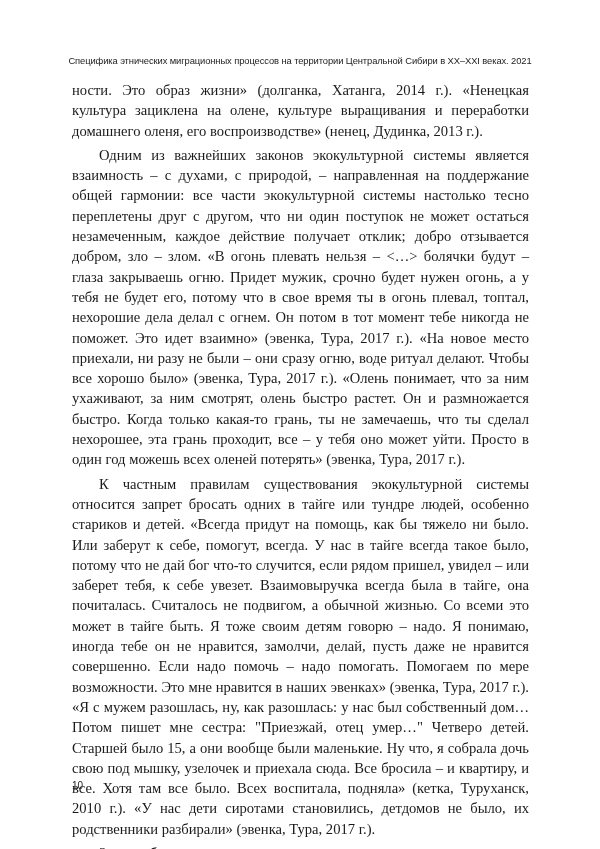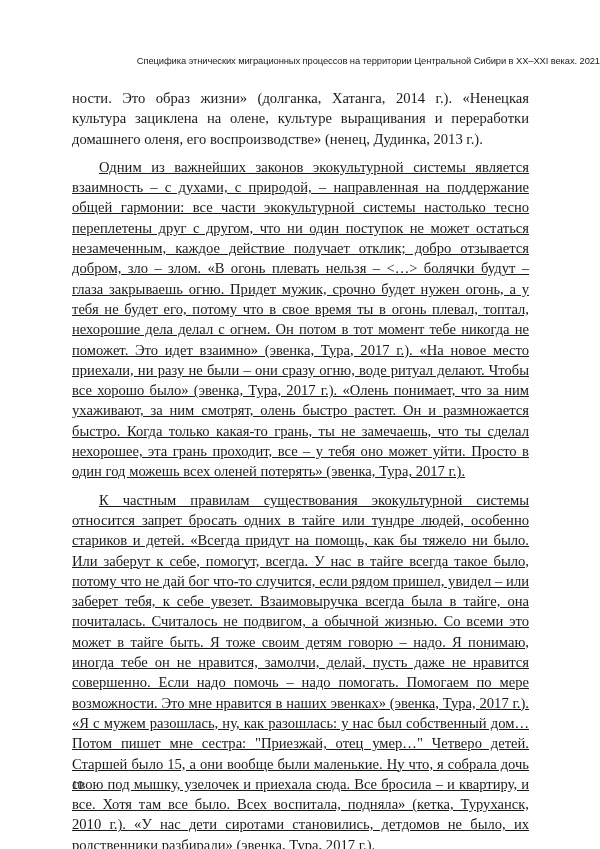--- a/index.html
+++ b/index.html
@@ -1,28 +1,28 @@
 <!DOCTYPE html>
 <html><head>
 <meta charset="utf-8">
 <style>
   html, body { margin: 0; padding: 0; background: #ffffff; }
   body { width: 600px; height: 849px; position: relative; overflow: hidden; }
   .page-header {
-    position: absolute; left: 0; top: 55px; width: 600px; text-align: right;
+    position: absolute; left: 0; top: 55px; width: 600px; text-align: center;
     font-family: "Liberation Sans", sans-serif; font-size: 9.4px; color: #222;
     letter-spacing: -0.1px;
   }
   .body-text {
     position: absolute; left: 72px; top: 80px; width: 457px;
     font-family: "Liberation Serif", serif; font-size: 14.6px; line-height: 20.3px;
     color: #1a1a1a; text-align: justify;
   }
-  .body-text p { margin: 8px 0 4px 0; text-indent: 0; hyphens: manual; }
-  .body-text p.indent { text-indent: 27px; text-decoration: underline; }
+  .body-text p { margin: 0 0 4px 0; text-indent: 0; hyphens: manual; }
+  .body-text p.indent { text-indent: 27px; }
   .page-number {
     position: absolute; left: 72px; top: 780px;
     font-family: "Liberation Sans", sans-serif; font-size: 10px; color: #222;
   }
 </style>
 </head>
 <body>
 
 <div class="page-header">Специфика этнических миграционных процессов на территории Центральной Сибири в XX–XXI веках. 2021</div>
 

